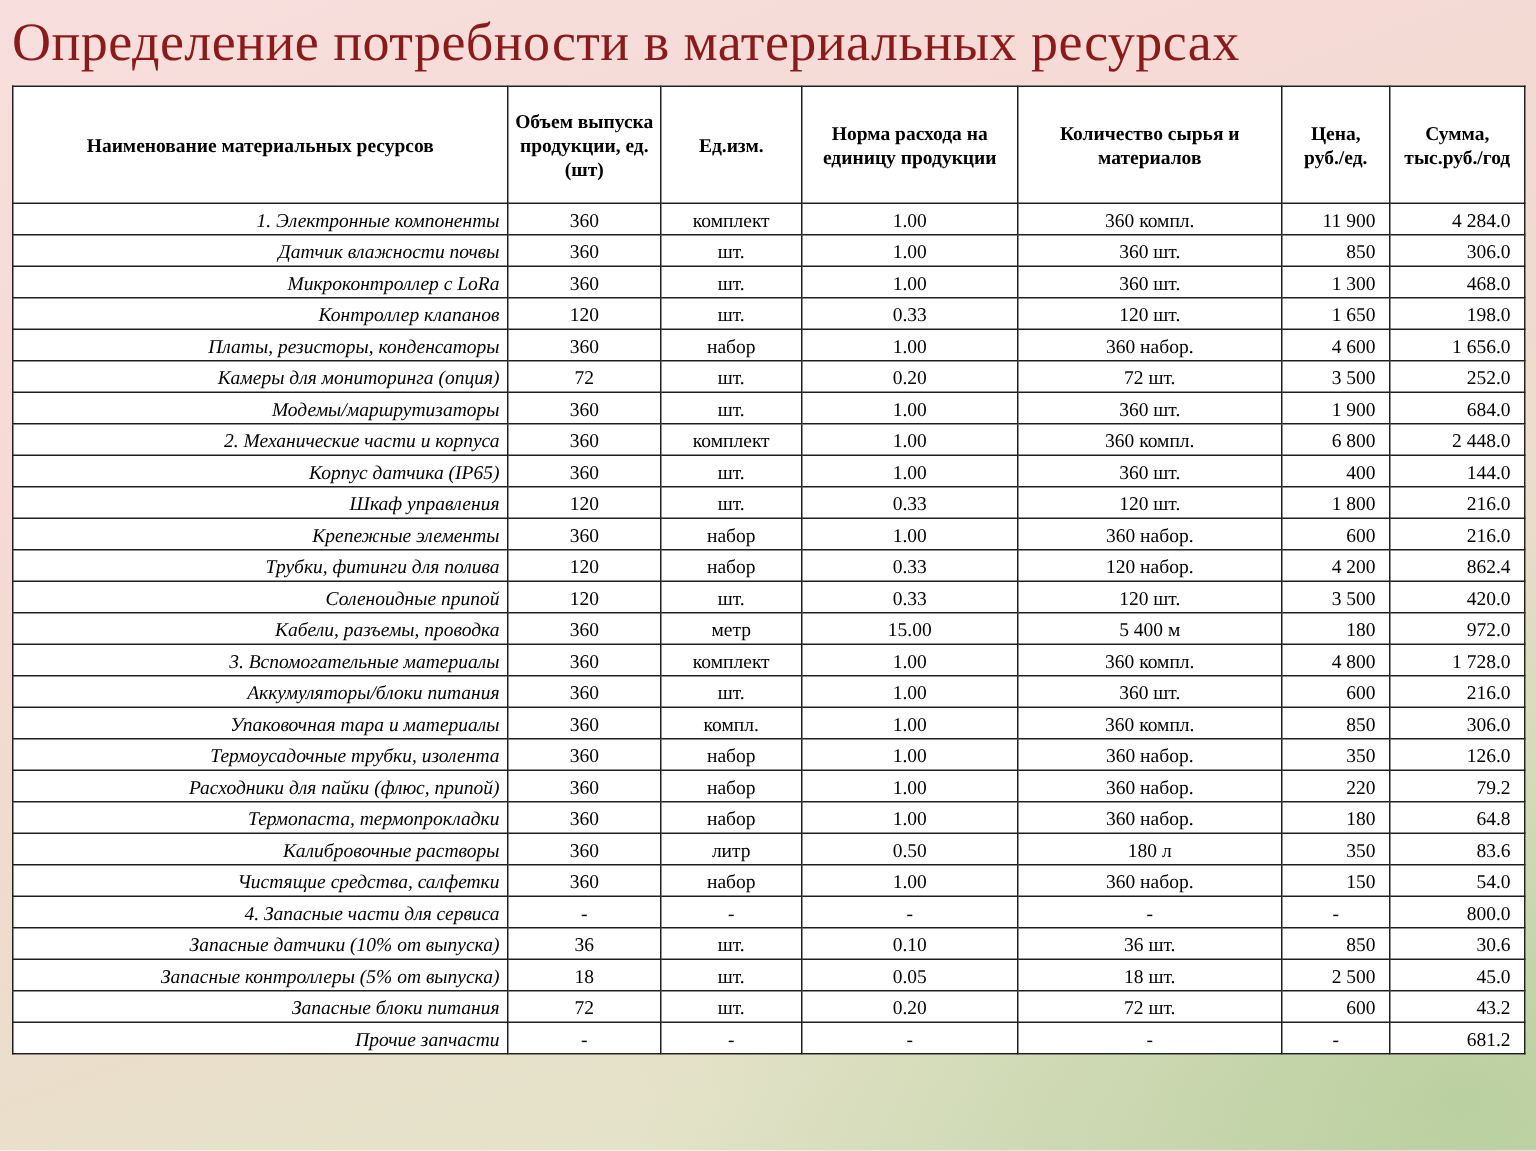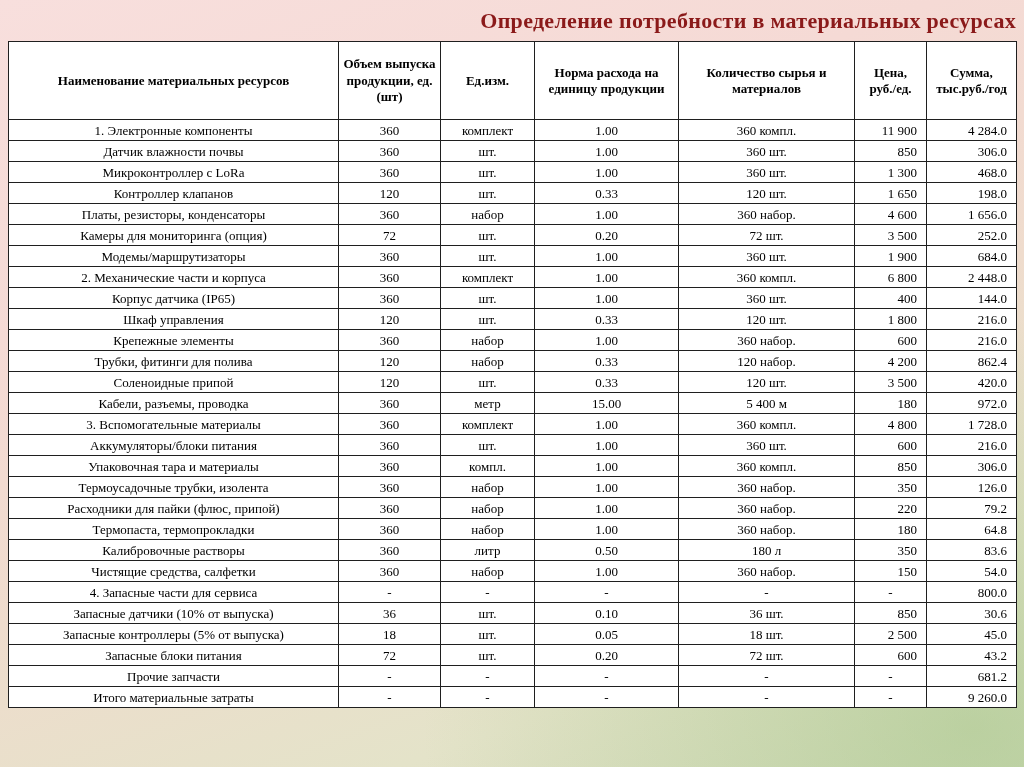--- a/index.html
+++ b/index.html
@@ -16,24 +16,24 @@
       linear-gradient(160deg, #f8dfdd 0%, #f5dad5 30%, #efdccd 55%, #e4e3c9 80%, #d6debf 100%);
   }
   .slide {
     width: 1024px;
     height: 767px;
     box-sizing: border-box;
     padding: 6px 8px 0 8px;
   }
   .title {
     margin: 2px 0 8px 0;
-    text-align: right;
-    font-size: 22px;
+    text-align: left;
+    font-size: 36px;
     line-height: 1.15;
-    font-weight: bold;
+    font-weight: normal;
     color: var(--title-color, #8b1a1a);
     letter-spacing: 0.3px;
   }
   table.resources-table {
     border-collapse: collapse;
     table-layout: fixed;
     width: 1008px;
     margin: 0 auto;
     background: #ffffff;
   }
@@ -56,21 +56,21 @@
     line-height: 1.25;
   }
   .resources-table td {
     font-size: 13px;
     height: 21px;
     line-height: 1.0;
     padding: 0 5px;
     vertical-align: middle;
     white-space: nowrap;
   }
-  .al-left   { text-align: center; }
+  .al-left   { text-align: right; font-style: italic; }
   .al-center { text-align: center; }
   .al-right  { text-align: right; padding-right: 9px !important; }
 </style>
 </head>
 <body>
 
 <div class="slide">
   <h1 class="title">Определение потребности в материальных ресурсах</h1>
 
   <table class="resources-table">
@@ -331,24 +331,15 @@
         </tr>
         <tr>
           <td class="al-left">Прочие запчасти</td>
           <td class="al-center">-</td>
           <td class="al-center">-</td>
           <td class="al-center">-</td>
           <td class="al-center">-</td>
           <td class="al-center">-</td>
           <td class="al-right">681.2</td>
         </tr>
-        <tr>
-          <td class="al-left">Итого материальные затраты</td>
-          <td class="al-center">-</td>
-          <td class="al-center">-</td>
-          <td class="al-center">-</td>
-          <td class="al-center">-</td>
-          <td class="al-center">-</td>
-          <td class="al-right">9 260.0</td>
-        </tr>
       </tbody>
     </table>
 </div>
 
 </body></html>

